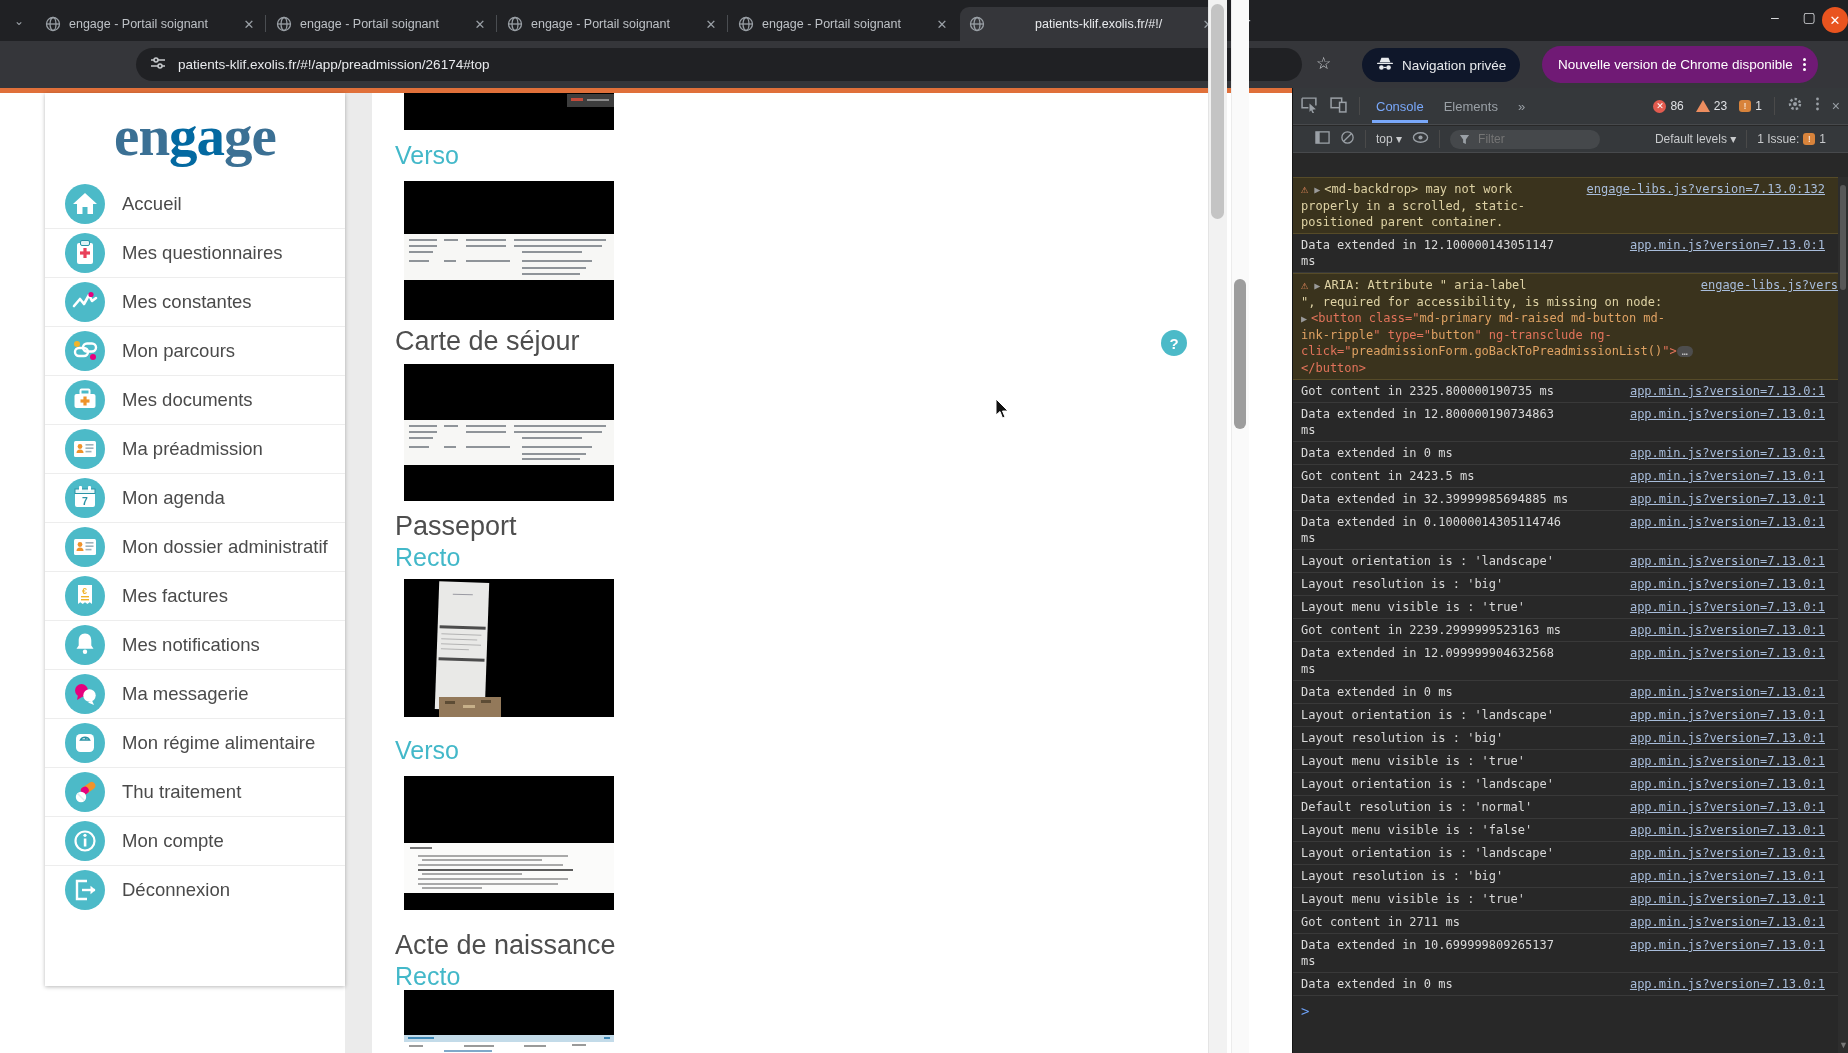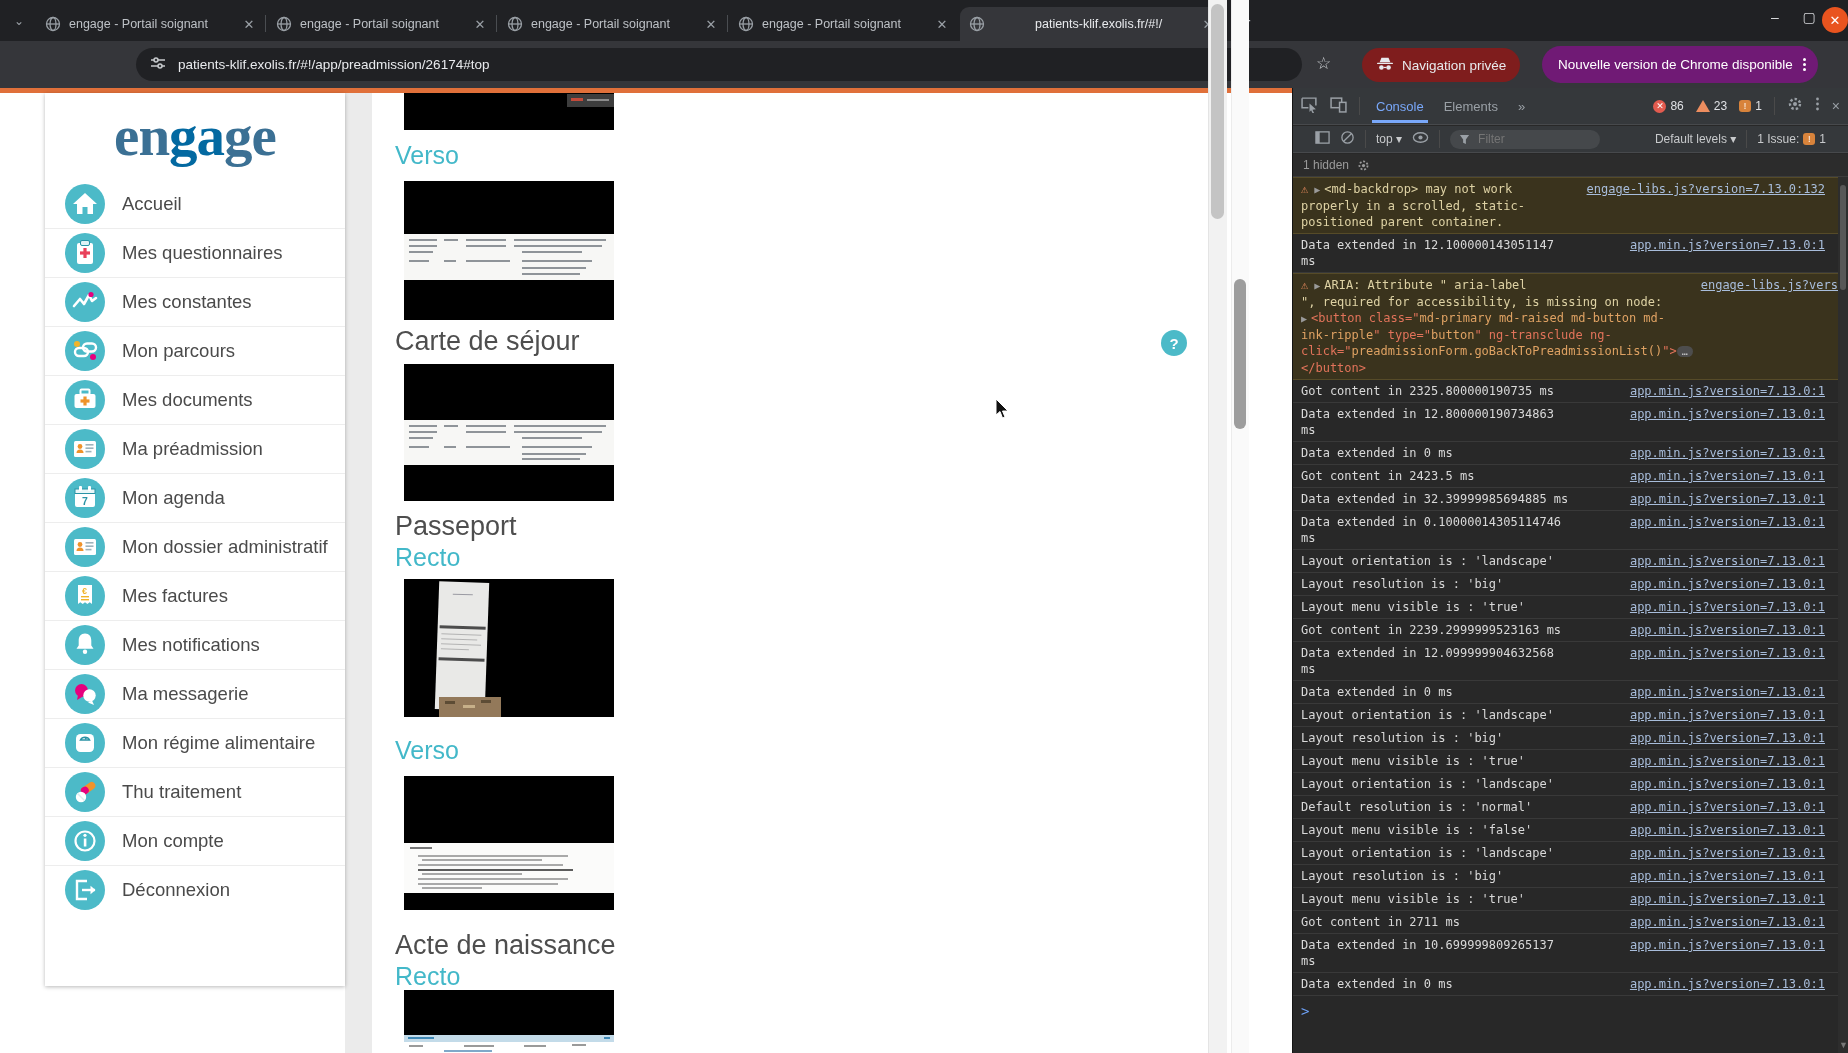--- a/index.html
+++ b/index.html
@@ -21,21 +21,21 @@
   .winbtn{position:absolute;top:9px;color:#d5d7da;font-size:14px;width:22px;text-align:center;}
   .closewin{position:absolute;left:1822px;top:7px;width:26px;height:26px;border-radius:50%;
             background:#e9541f;color:#fff;font-size:13px;display:flex;align-items:center;justify-content:center;}
   .toolbar{position:absolute;left:0;top:41px;width:1848px;height:47px;background:#35363a;}
   .navic{position:absolute;top:52px;font-size:18px;color:#c7cacd;}
   .navic.dim{color:#7d8287;}
   .urlpill{position:absolute;left:136px;top:48px;width:1166px;height:33px;border-radius:17px;background:#202124;
            display:flex;align-items:center;padding:0 14px;box-sizing:border-box;gap:12px;}
   .urltext{color:#e8eaed;font-size:13.5px;white-space:nowrap;}
   .star{position:absolute;left:1316px;top:53px;color:#c7cacd;font-size:17px;}
-  .incog{position:absolute;left:1362px;top:48px;height:34px;border-radius:17px;background:#7f1d1d;
+  .incog{position:absolute;left:1362px;top:48px;height:34px;border-radius:17px;background:#0f172a;
          display:flex;align-items:center;gap:8px;padding:0 14px;color:#e8eaed;font-size:13.5px;}
   .updbtn{position:absolute;left:1542px;top:46px;height:37px;border-radius:19px;background:#701a75;
           display:flex;align-items:center;gap:10px;padding:0 12px 0 16px;color:#ffffff;font-size:13.5px;}
   .kebab-dots{display:inline-flex;flex-direction:column;gap:2px;}
   .kebab-dots i{width:3px;height:3px;border-radius:50%;background:#fff;}
   
   .stripe{position:absolute;left:0;top:88px;width:1292px;height:5px;background:#e0703a;}
   .page{position:absolute;left:0;top:93px;width:1292px;height:960px;background:#ffffff;}
   .gutter{position:absolute;left:345px;top:0;width:27px;height:960px;background:#ebebeb;}
   .sidecard{position:absolute;left:45px;top:0;width:300px;height:893px;background:#fff;
@@ -561,27 +561,20 @@
       <span style="flex:1"></span>
       <span class="ddl">Default levels ▾</span>
       <span class="vsep"></span>
       <span class="cnt">
           <span class="ddl">1 Issue:</span>
           <span class="issuesq">!</span>
           <span style="color:#c8cacc;font-size:12px;">1</span>
         </span>
     </div>
 
-    <div class="dthidden">
-      <span>1 hidden</span>
-      <svg width="13" height="13" viewBox="0 0 16 16">
-          <circle cx="8" cy="8" r="2" fill="#9a9a9a"></circle>
-          <circle cx="8" cy="8" r="5" fill="none" stroke="#9a9a9a" stroke-width="2.2" stroke-dasharray="2.4 2.1"></circle>
-        </svg>
-    </div>
 
     <div class="dtlog" id="dtlog">
         <div class="c-row c-warn">
           <div class="msg"><span class="wic">⚠</span><span class="caret">▶</span>&lt;md-backdrop&gt; may not work<br>properly in a scrolled, static-positioned parent container.</div>
           <span class="lnk">engage-libs.js?version=7.13.0:132</span>
         </div>
         <div class="c-row">
           <div class="msg">Data extended in 12.100000143051147<br>ms</div>
           <span class="lnk">app.min.js?version=7.13.0:1</span>
         </div>

